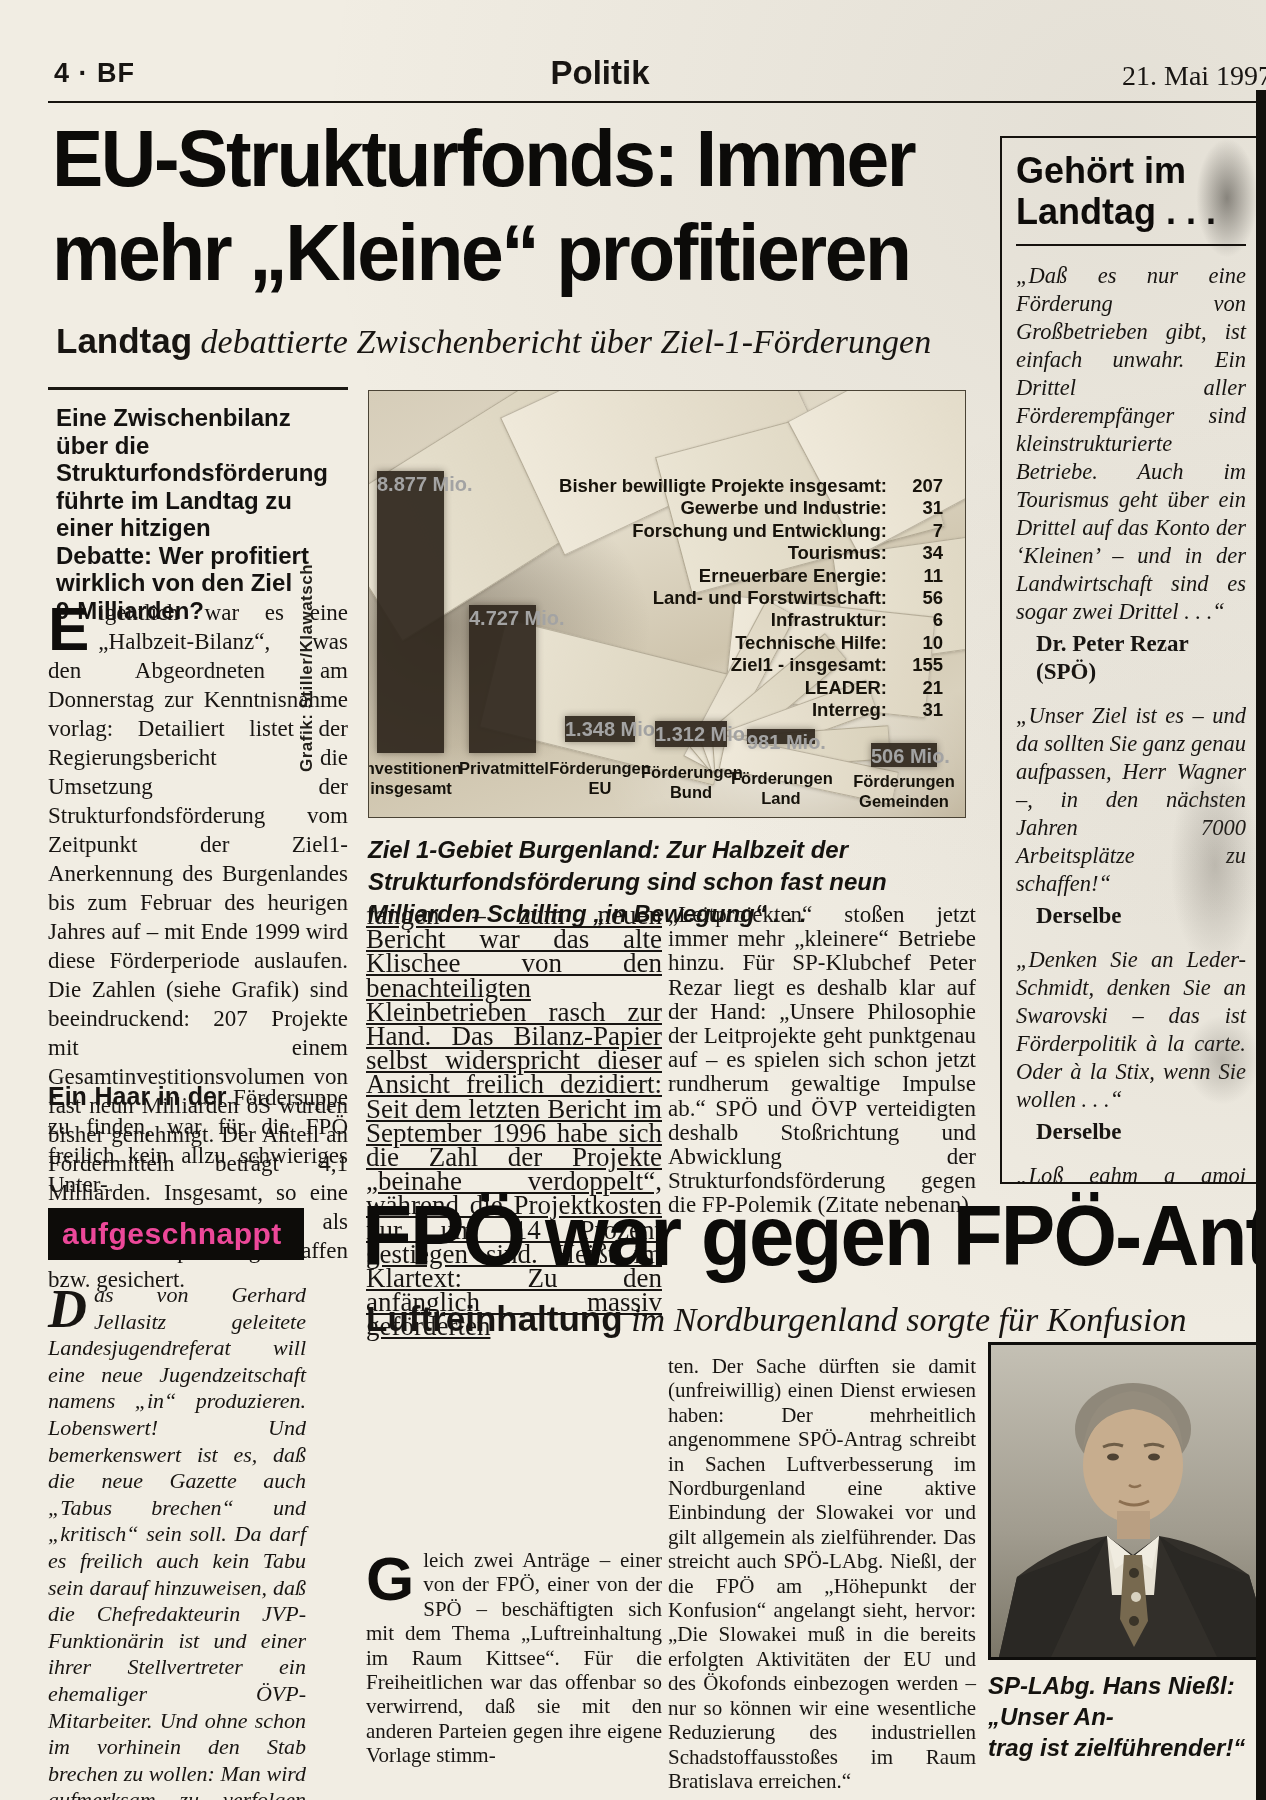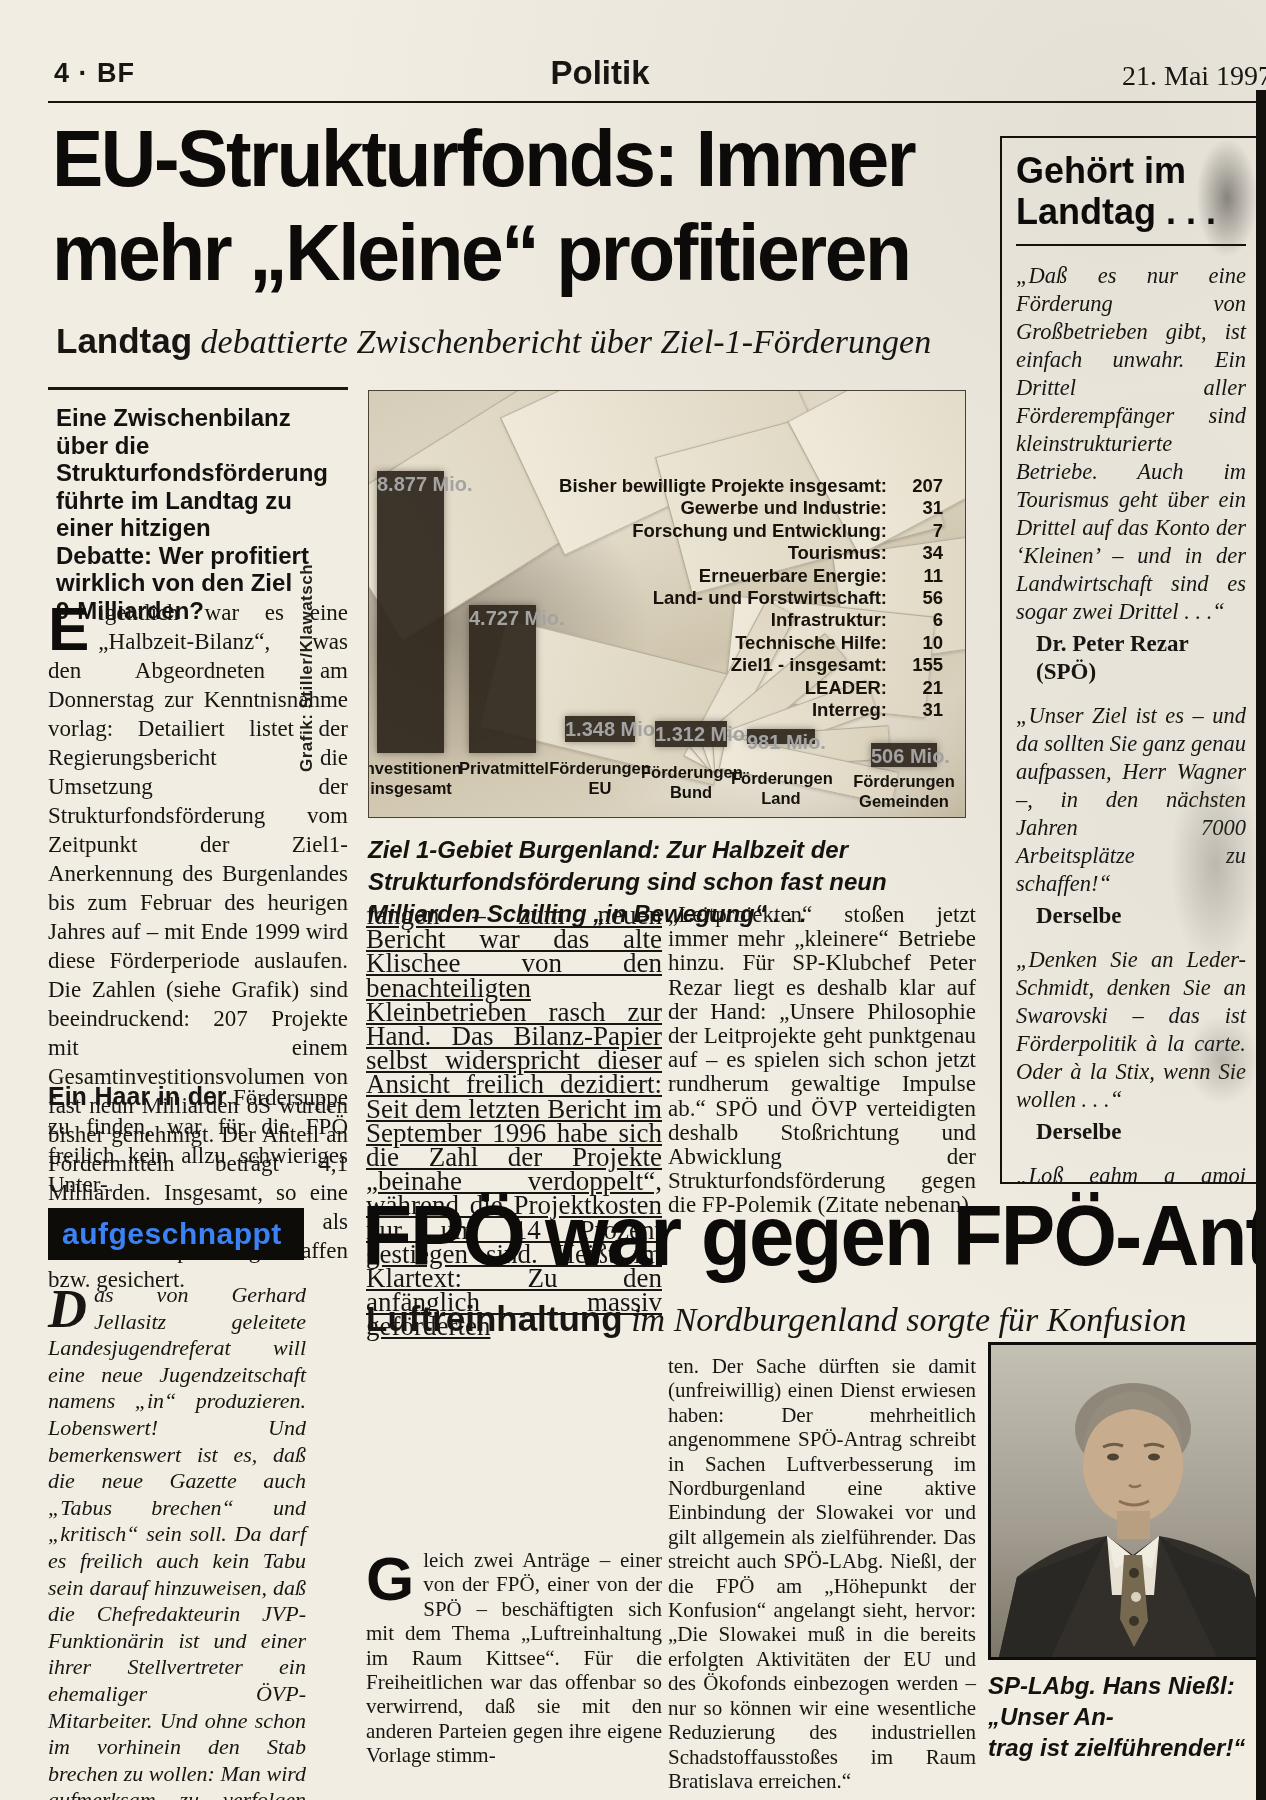--- a/index.html
+++ b/index.html
@@ -75,21 +75,21 @@
     box-sizing:border-box;padding:12px 14px 0 14px;overflow:hidden;}
   .sbtitle{font:bold 36px/41px "Liberation Sans",sans-serif;color:#0e0c0a;}
   .sbrule{height:2px;background:#15110d;margin:12px 0 16px;}
   .quote{font-style:italic;font-size:22.5px;line-height:28px;text-align:justify;margin:0 0 4px 0;}
   .attr{font-family:"Liberation Serif",serif;font-size:23px;line-height:28px;
     padding-left:20px;margin:0 0 16px 0;}
   .attr .ab{font-weight:bold;}
   .attr .ar{font-weight:normal;}
 
   
-  #aufghead{left:48px;top:1208px;width:256px;height:52px;background:#0d0c09;color:#3b82f6;
+  #aufghead{left:48px;top:1208px;width:256px;height:52px;background:#0d0c09;color:#ec4899;
     font:bold 30px/52px "Liberation Sans",sans-serif;padding-left:14px;box-sizing:border-box;letter-spacing:.5px;}
   #aufgbody{left:48px;top:1282px;width:258px;font-style:italic;font-size:22px;line-height:26.6px;text-align:justify;}
   .dropcapI{float:left;font:bold italic 54px/46px "Liberation Serif",serif;padding:4px 7px 0 0;}
 
   
   #fpohead{left:362px;top:1192px;font-family:"Liberation Sans",sans-serif;font-weight:bold;
     font-size:86px;line-height:1;letter-spacing:-2px;color:#0c0b09;
     transform:scaleX(.95);transform-origin:0 0;white-space:nowrap;}
   #fpokicker{left:366px;top:1300px;white-space:nowrap;}
   #fpointro{left:370px;top:1354px;width:284px;font:bold 24px/27.5px "Liberation Sans",sans-serif;color:#141210;}

